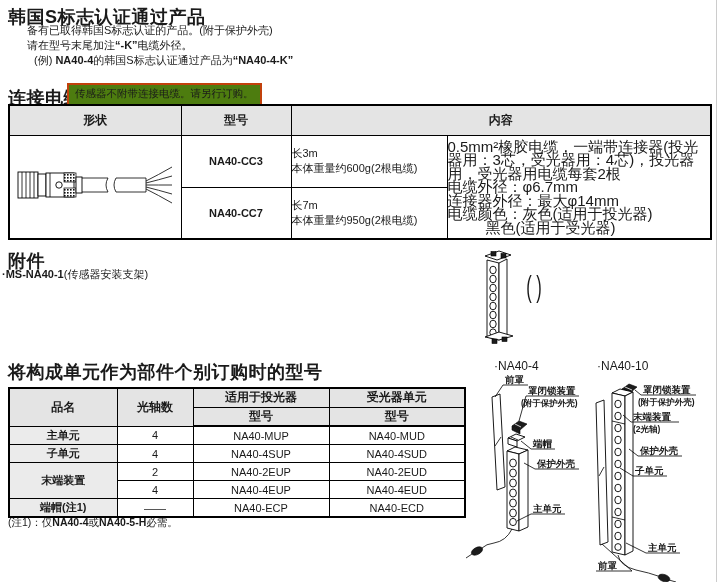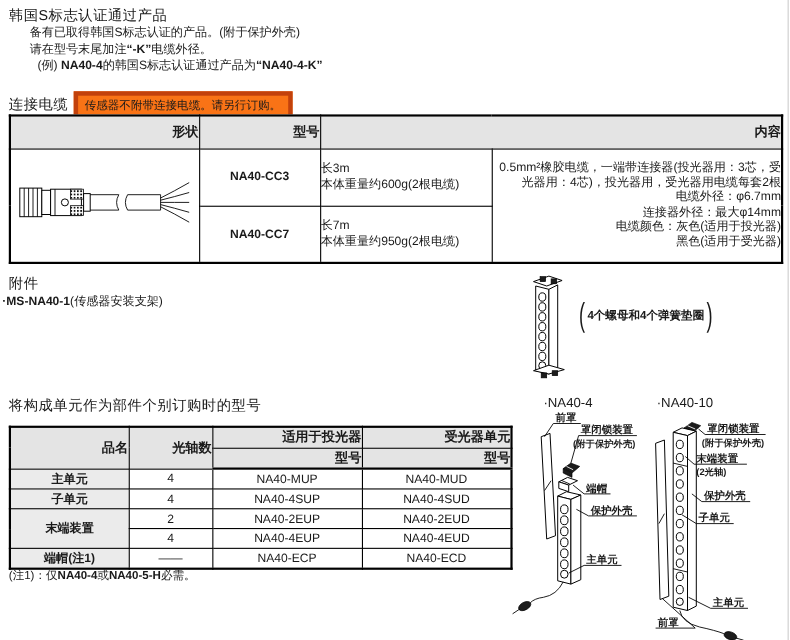--- a/index.html
+++ b/index.html
@@ -2,39 +2,39 @@
 <html><head>
 <meta charset="utf-8">
 <style>
   html,body{margin:0;padding:0}
   body{
     width:718px;height:582px;position:relative;overflow:hidden;
     background:#ffffff;color:#1a1a1a;
     font-family:"Liberation Sans","DejaVu Sans",sans-serif;
   }
   .abs{position:absolute}
-  .h1{font-size:13px;font-weight:normal;letter-spacing:.5px}
+  .h1{font-size:18px;font-weight:bold;letter-spacing:.5px}
   .txt{font-size:11px;line-height:15px}
   .b{font-weight:bold}
   .page-edge{position:absolute;right:1px;top:0;width:1px;height:582px;background:#cccccc}
 
   
   .note-box{
-    display:inline-block;border:4px solid #c2410c;background:#f97316;
+    display:inline-block;border:2px solid #c2410c;background:#4d7c0f;
     font-size:10.5px;padding:2px 6px 3px 6px;
   }
 
   
   table.t{border-collapse:collapse;table-layout:fixed;border:2px solid #000;background:#fff}
   table.t th,table.t td{border:1px solid #000;padding:0;overflow:hidden}
-  table.t th{background:#e4e4e4;font-size:12px;font-weight:bold;text-align:right}
+  table.t th{background:#e4e4e4;font-size:12px;font-weight:bold;text-align:center}
   .model-cell{font-weight:bold;font-size:11px;text-align:center}
   .desc-cell{font-size:11px;line-height:15px;padding:4px 8px;text-align:left;vertical-align:middle}
-  .spec-cell{font-size:11px;line-height:13.5px;padding:3px 6px;text-align:right;vertical-align:middle}
-  .spec-cell .indent{margin-left:53px}
+  .spec-cell{font-size:15px;line-height:13.5px;padding:3px 6px;text-align:left;vertical-align:middle}
+  .spec-cell .indent{margin-left:38px}
   .shape-cell{text-align:center;vertical-align:middle}
 
   table.units td{font-size:11px;text-align:center;height:17px}
   table.units .name-col{background:#ebebeb;font-weight:bold}
   table.units .model-col{font-weight:normal}
   table.units tr.h2 th{border-bottom:2px solid #000}
 
   .note-line{font-size:10.5px}
 
   
@@ -167,21 +167,20 @@
   <ellipse cx="16" cy="84.5" rx="3.2" ry="3.6" class="shape"></ellipse>
   <polygon points="8,89 22,92 36,88 22,84" class="shape"></polygon>
   <rect x="15" y="91" width="5" height="4.5" class="dark"></rect>
   <rect x="25" y="89" width="5" height="4.5" class="dark"></rect>
 </svg>
 
 <div class="abs" style="left:524px;top:271px">
   <div class="paren-row" style="margin-top:2px">
     <span class="big-paren">(</span>
     <div class="paren-lines">
-      <div>4个螺母和4个弹簧垫圈</div>
     </div>
     <span class="big-paren">)</span>
   </div>
 </div>
 
 <div class="abs h1" style="left:8px;top:360px">将构成单元作为部件个别订购时的型号</div>
 
 <table class="t units abs" style="left:8px;top:387px;width:456px">
   <colgroup>
       <col style="width:108px">

